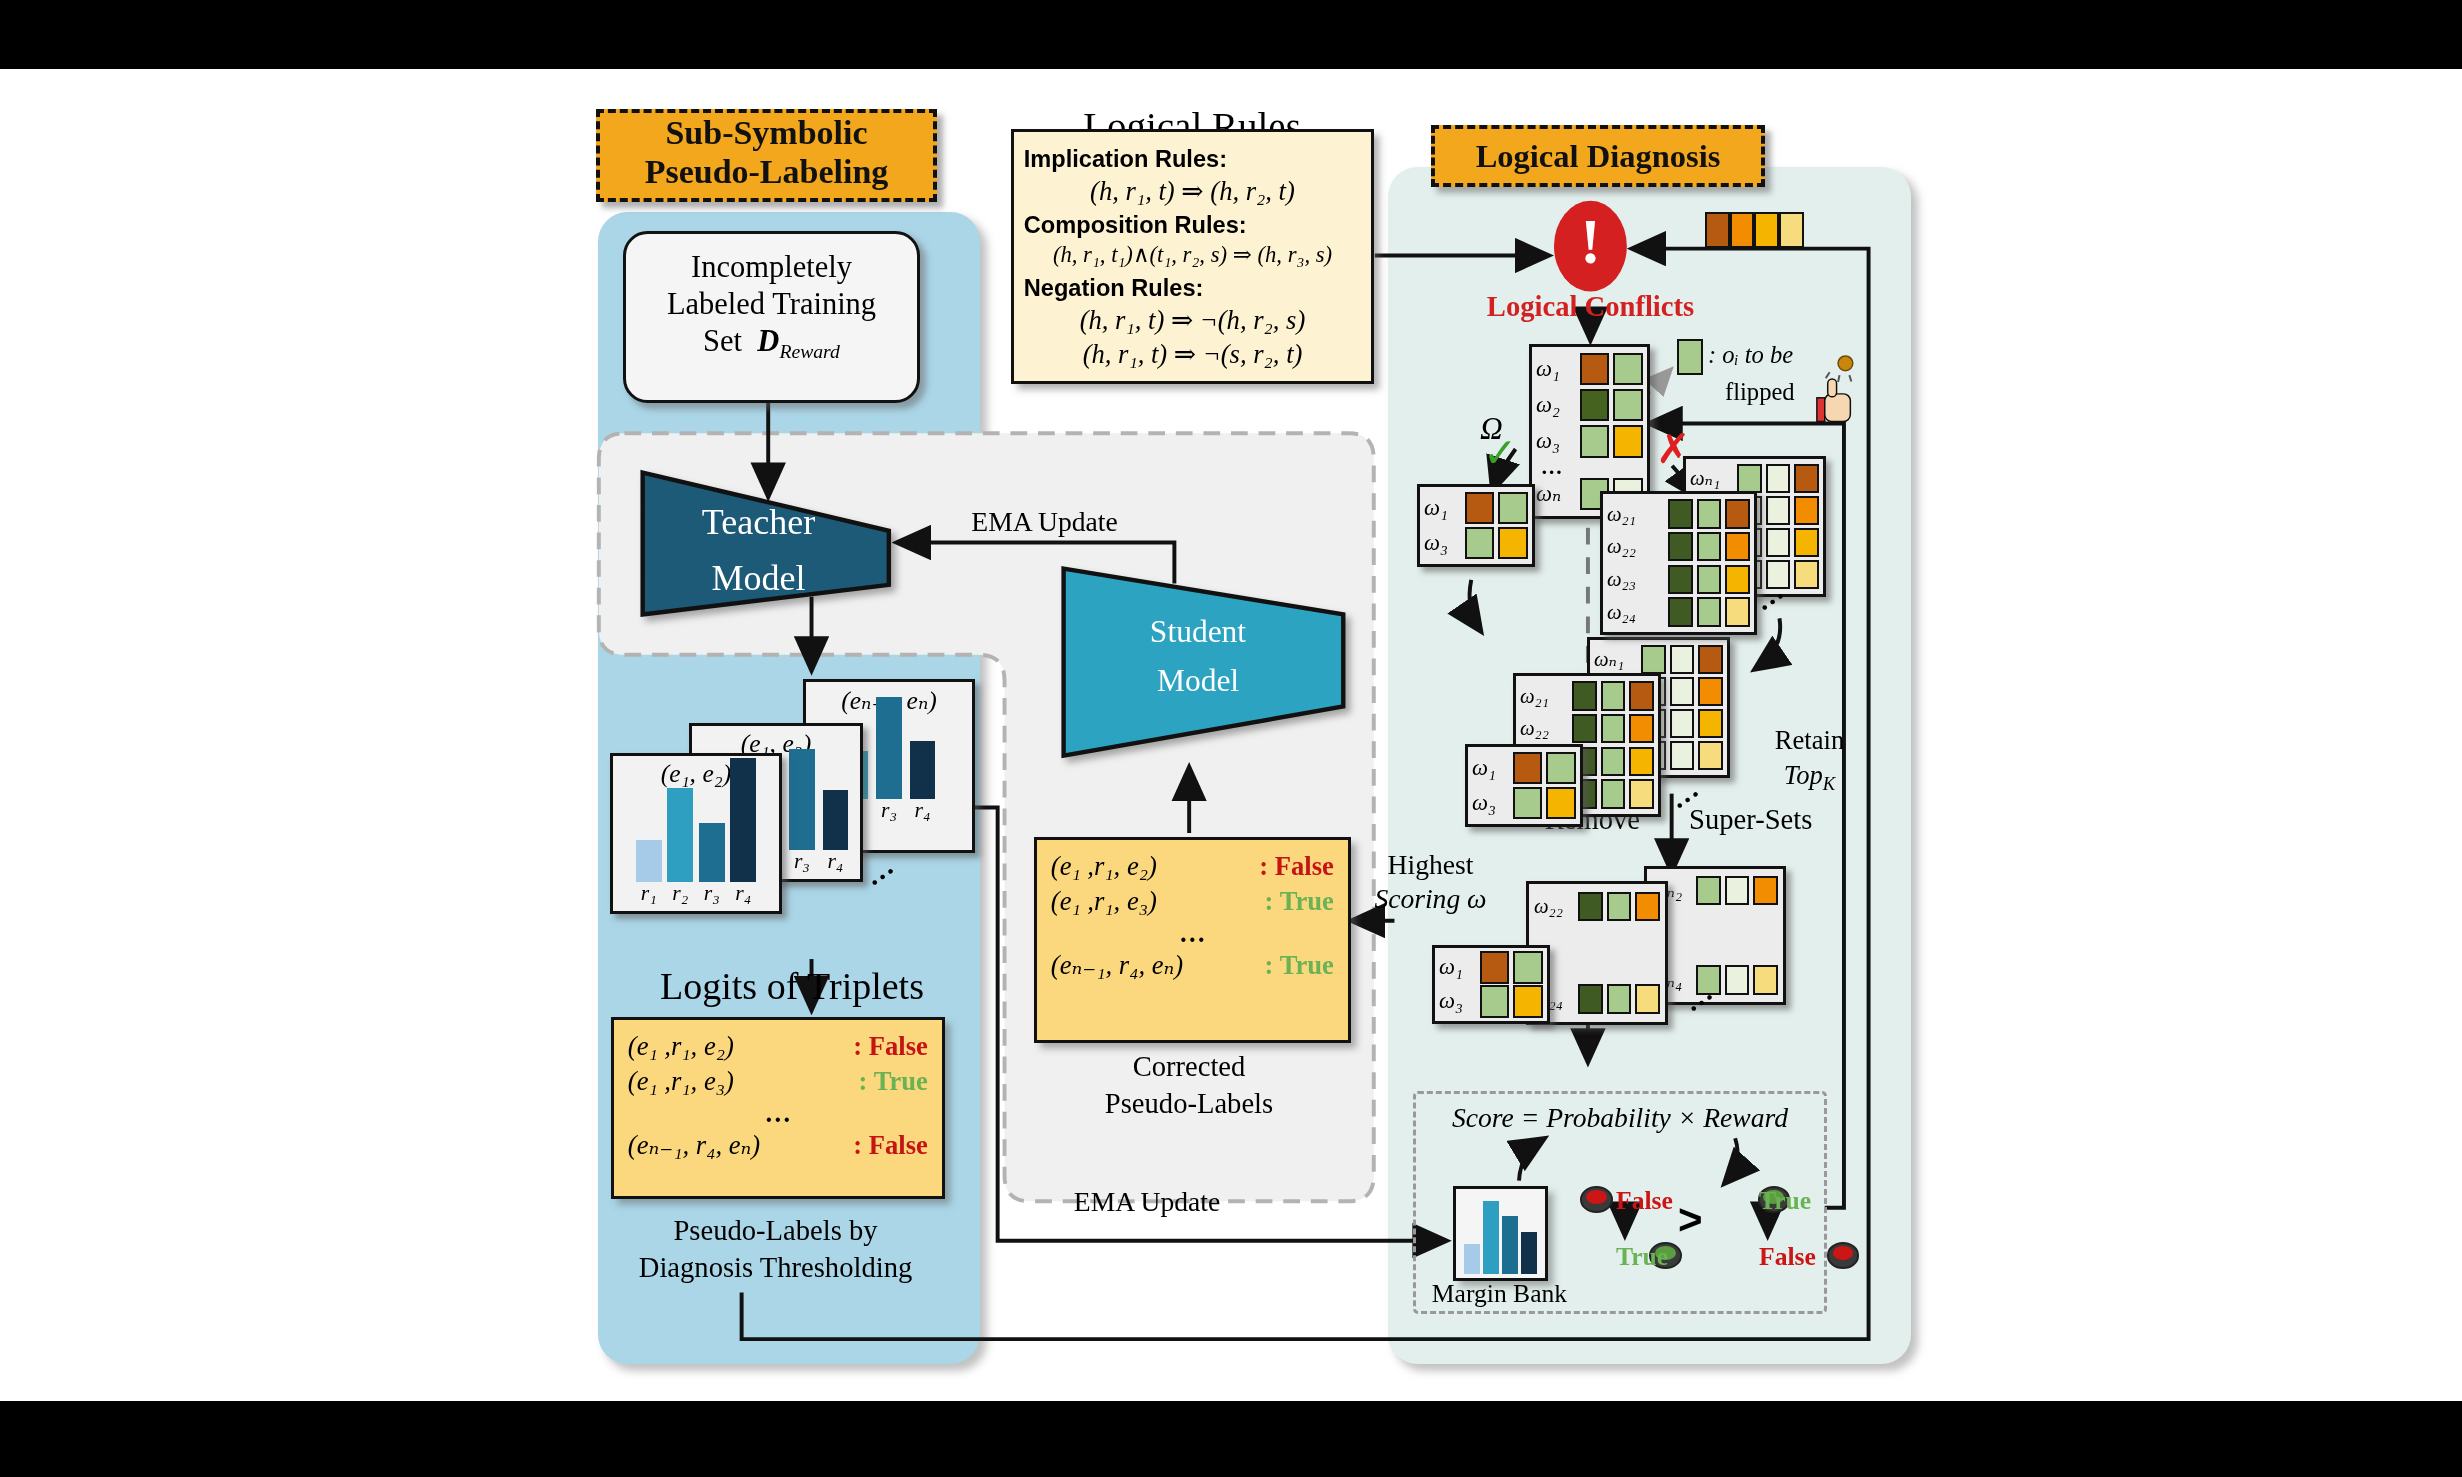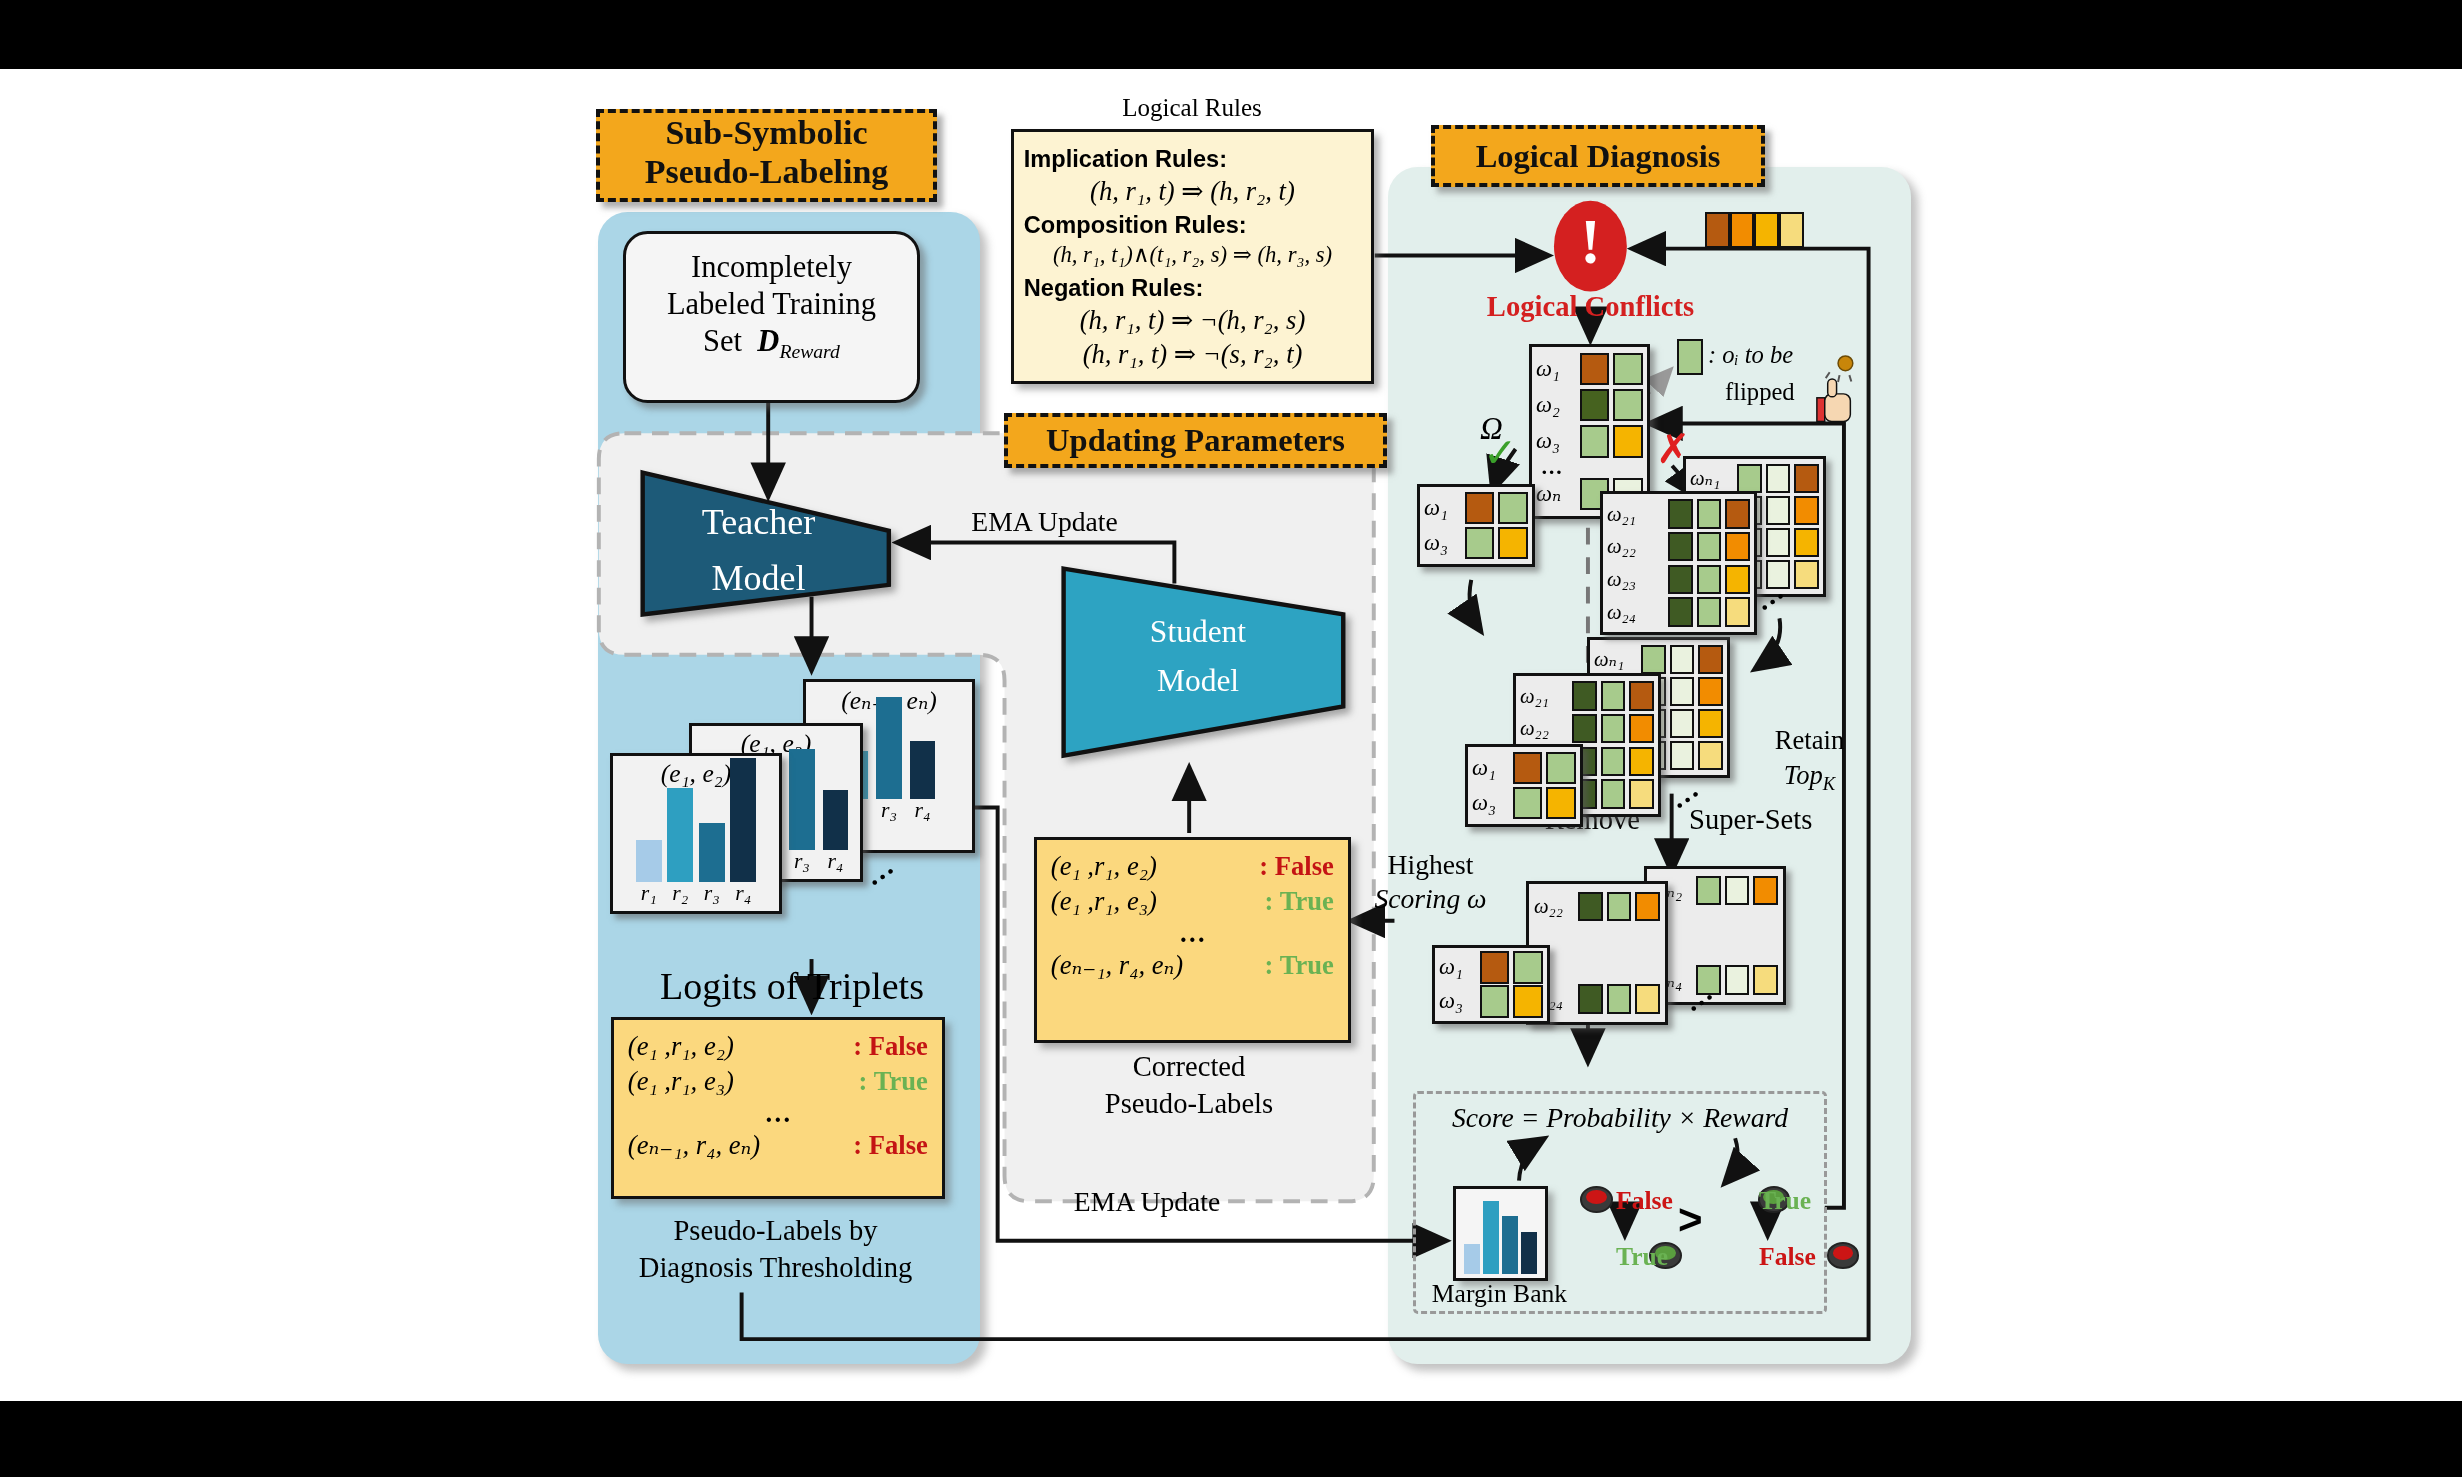--- a/index.html
+++ b/index.html
@@ -107,25 +107,24 @@
       <rect x="3706" y="800" width="52" height="56" rx="14" fill="#f6d7b2" stroke="#111" stroke-width="3"></rect>
       <rect x="3712" y="770" width="18" height="36" rx="9" fill="#f6d7b2" stroke="#111" stroke-width="3"></rect>
     </g>
   </svg>
 
   
   <div class="abs ohead" style="left:596px;top:109px;width:333px;height:85px;font-size:34px;line-height:1.16;">
     <div>Sub-Symbolic</div>
     <div>Pseudo-Labeling</div>
   </div>
-  <div class="abs ohead" style="left:1004px;top:413px;width:375px;height:47px;font-size:32.5px;line-height:47px;">Updating Parameters</div>
   <div class="abs ohead" style="left:1431px;top:125px;width:326px;height:54px;font-size:32.5px;line-height:54px;">Logical Diagnosis</div>
 
   
-  <div class="abs ctr" style="left:1059px;top:94px;width:266px;font-size:25px;">Logical Rules</div>
+  <div class="abs ctr" style="left:1059px;top:104px;width:266px;font-size:39px;">Logical Rules</div>
   <div class="abs blackbox" style="left:1011px;top:129px;width:357px;height:249px;background:#fdf3d2;">
     <div class="abs sans serb" style="left:9.8px;top:13.8px;font-size:23.6px;">Implication Rules:</div>
     <div class="abs math ctr" style="left:0;top:43px;width:100%;font-size:26.6px;">(h, r₁, t) ⇒ (h, r₂, t)</div>
     <div class="abs sans serb" style="left:9.8px;top:80px;font-size:23.6px;">Composition Rules:</div>
     <div class="abs math ctr" style="left:0;top:109px;width:100%;font-size:22.7px;">(h, r₁, t₁)∧(t₁, r₂, s) ⇒ (h, r₃, s)</div>
     <div class="abs sans serb" style="left:9.8px;top:143px;font-size:23.6px;">Negation Rules:</div>
     <div class="abs math ctr" style="left:0;top:172px;width:100%;font-size:26.6px;">(h, r₁, t) ⇒ ¬(h, r₂, s)</div>
     <div class="abs math ctr" style="left:0;top:206px;width:100%;font-size:26.6px;">(h, r₁, t) ⇒ ¬(s, r₂, t)</div>
   </div>
 

